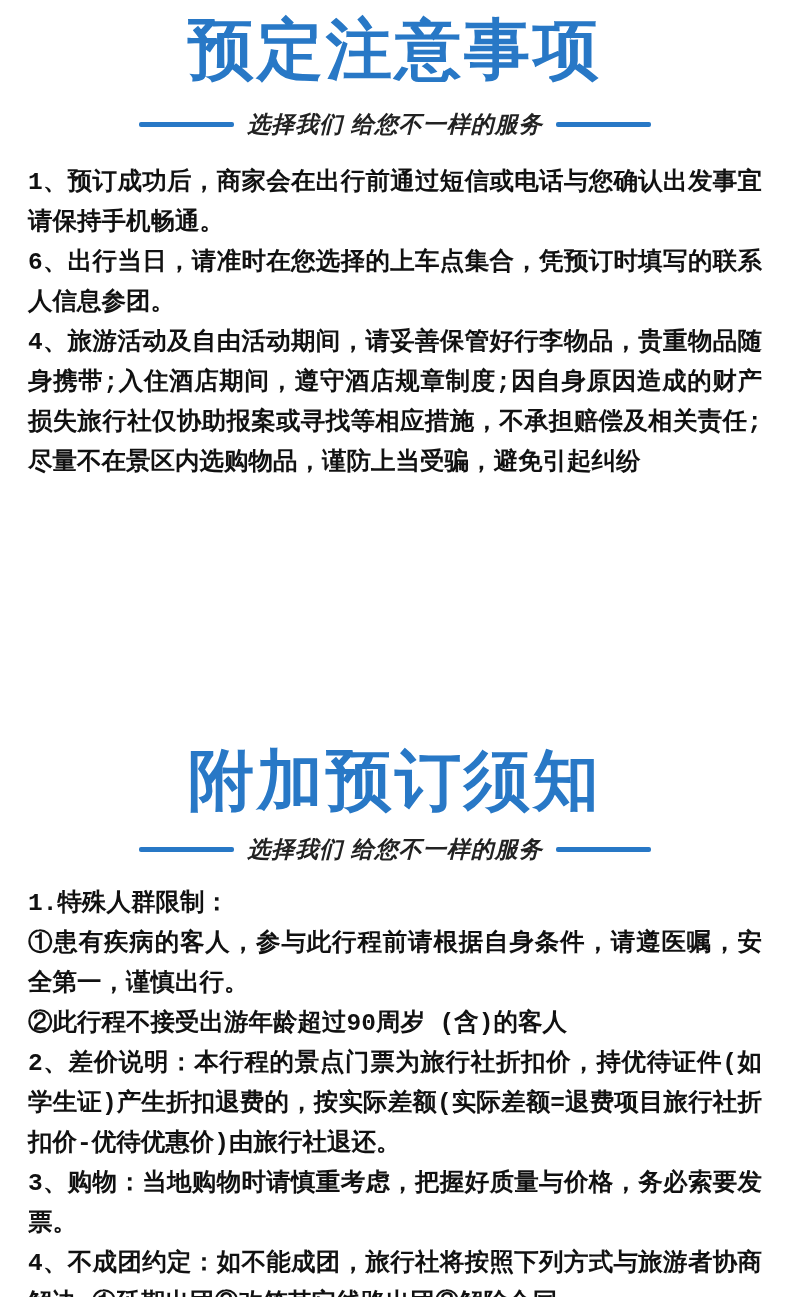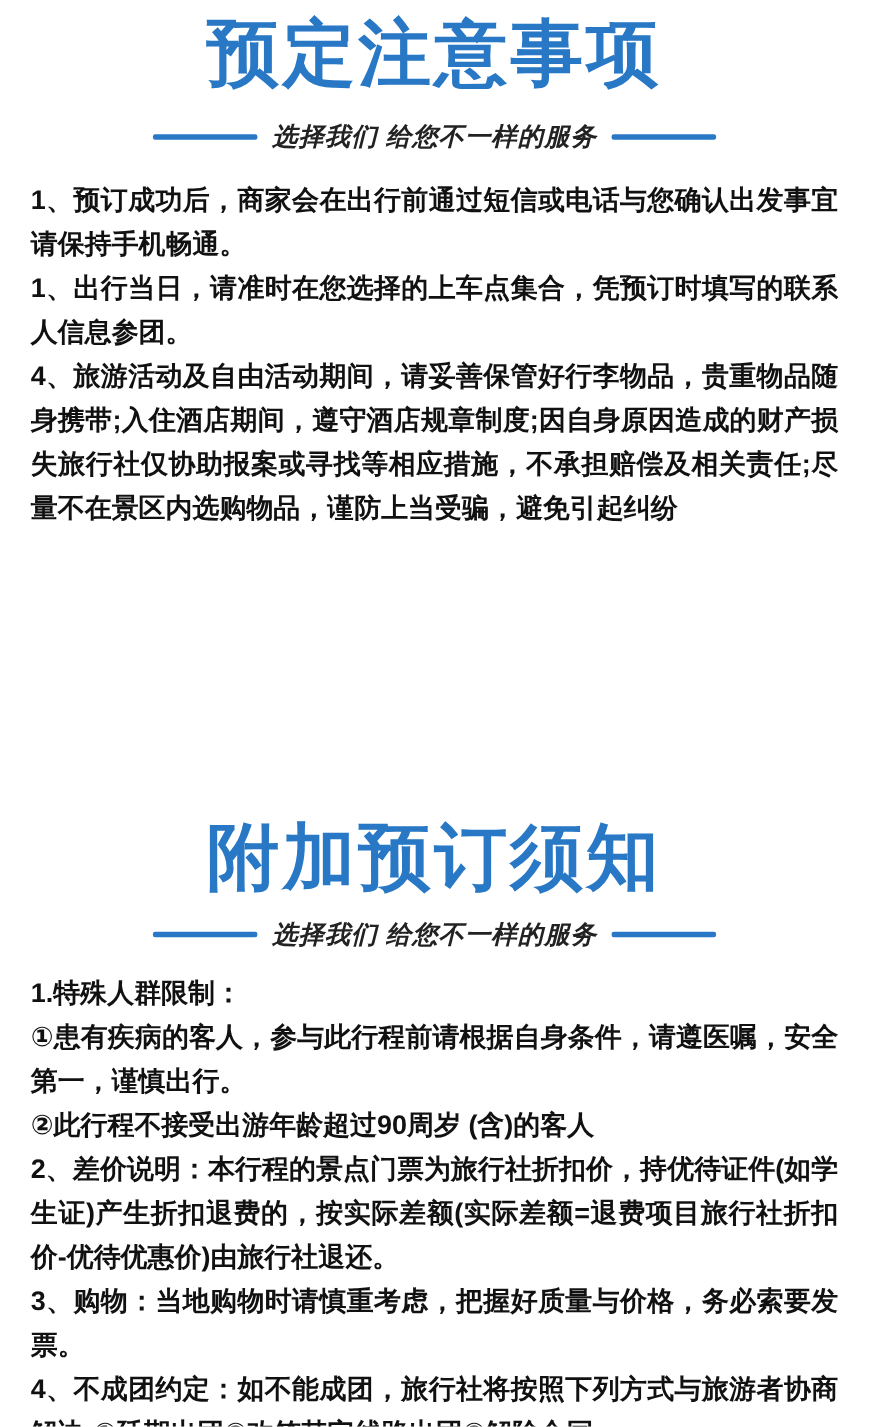--- a/index.html
+++ b/index.html
@@ -53,21 +53,21 @@
     padding: 0 28px;
     color: #111111;
     font-size: 24.5px;
     line-height: 40px;
     font-weight: bold;
     text-align: justify;
     word-break: break-all;
   }
   .body-1 { margin-top: 21px; height: 520px; overflow: hidden; }
   .body-2 { margin-top: 17px; height: 440px; overflow: hidden; }
-  .body-text p { margin: 0; }
+  .body-text p { margin: 0; font-family: Liberation Mono, monospace; }
   .footer-photo {
     margin-top: auto;
     height: 14px;
     display: flex;
     width: 790px;
   }
   .photo-foliage {
     flex: 1;
     background:
       linear-gradient(180deg, rgba(255,255,255,0.25) 0%, rgba(0,0,0,0) 40%),
@@ -88,21 +88,21 @@
 
   <section>
     <h1 class="big-title title-1">预定注意事项</h1>
     <div class="subtitle-row subtitle-row-1">
       <span class="rule"></span>
       <span class="subtitle-text">选择我们 给您不一样的服务</span>
       <span class="rule"></span>
     </div>
     <div class="body-text body-1">
       <p>1、预订成功后，商家会在出行前通过短信或电话与您确认出发事宜请保持手机畅通。</p>
-      <p>1、出行当日，请准时在您选择的上车点集合，凭预订时填写的联系人信息参团。</p>
+      <p>6、出行当日，请准时在您选择的上车点集合，凭预订时填写的联系人信息参团。</p>
       <p>4、旅游活动及自由活动期间，请妥善保管好行李物品，贵重物品随身携带;入住酒店期间，遵守酒店规章制度;因自身原因造成的财产损失旅行社仅协助报案或寻找等相应措施，不承担赔偿及相关责任;尽量不在景区内选购物品，谨防上当受骗，避免引起纠纷</p>
     </div>
   </section>
 
   <section>
     <h1 class="big-title title-2">附加预订须知</h1>
     <div class="subtitle-row subtitle-row-2">
       <span class="rule"></span>
       <span class="subtitle-text">选择我们 给您不一样的服务</span>
       <span class="rule"></span>

